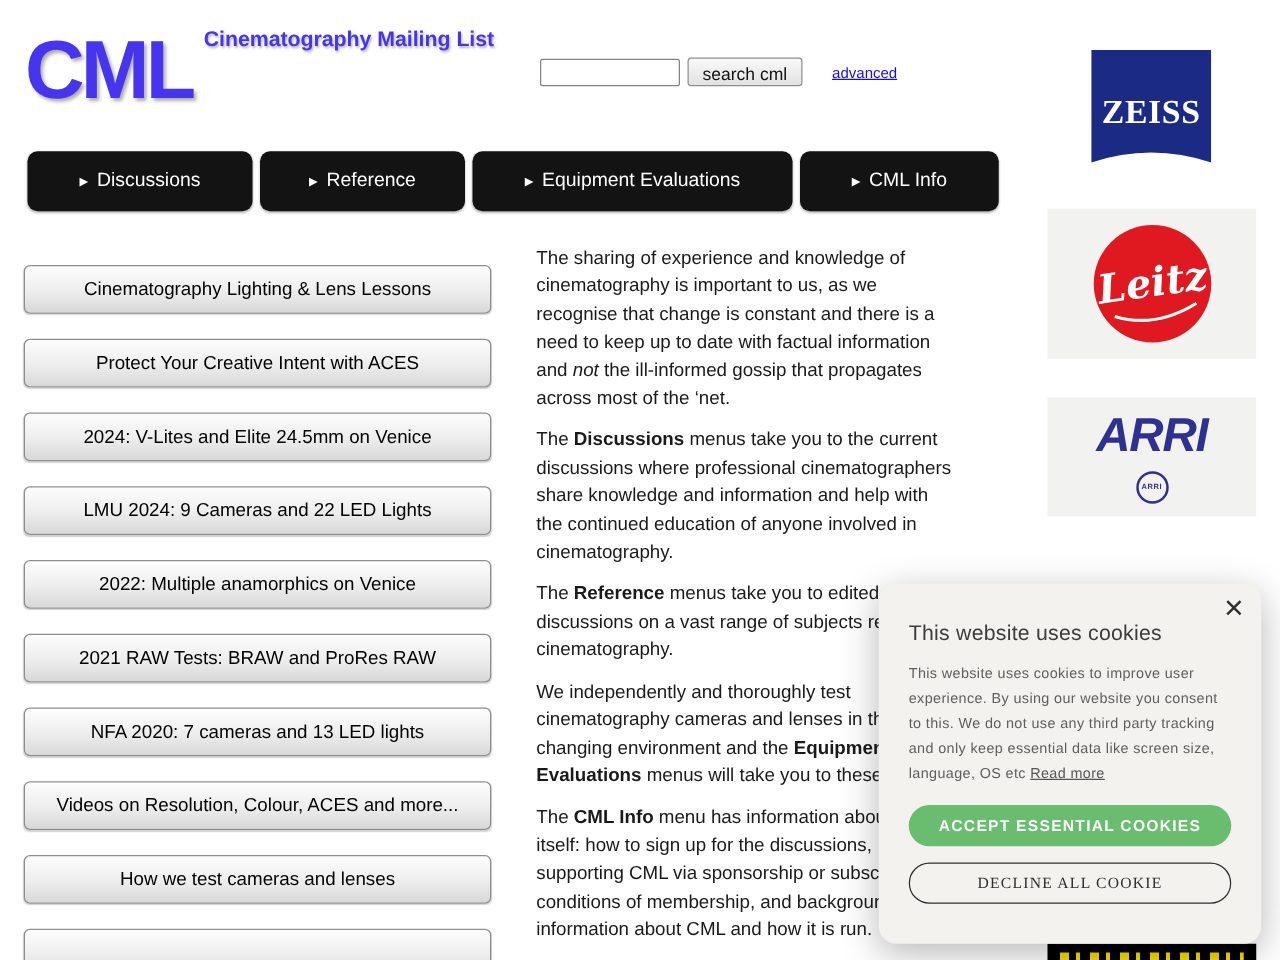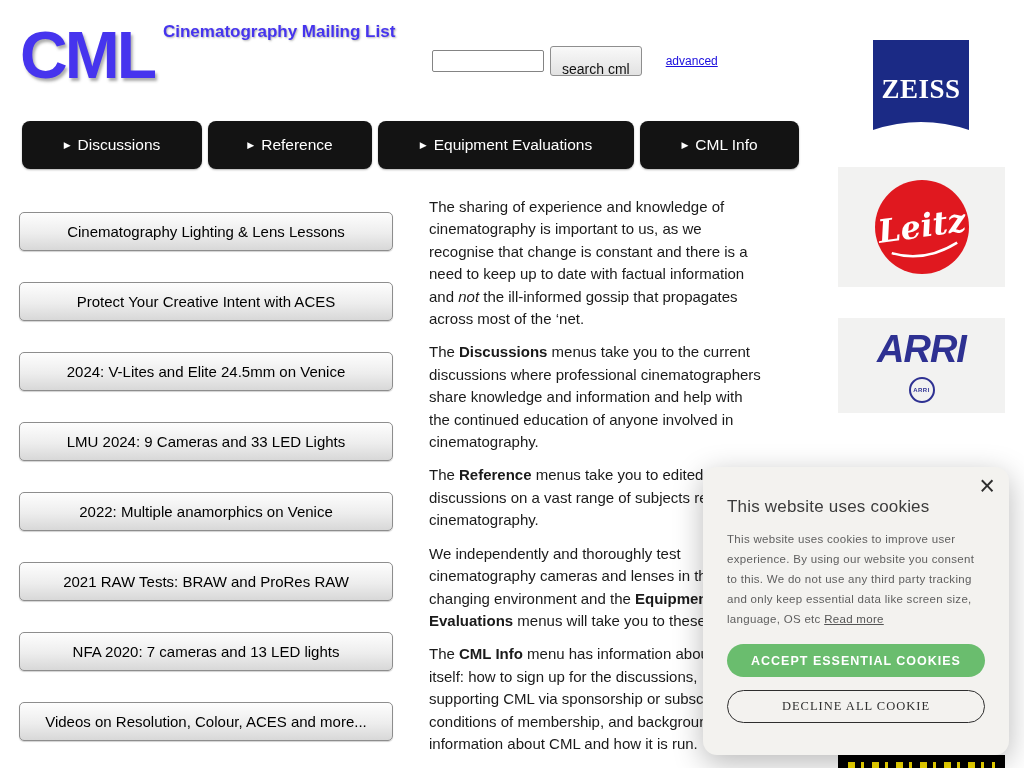--- a/index.html
+++ b/index.html
@@ -17,39 +17,39 @@
   
   .logo-wrap{position:absolute;left:20px;top:22px;display:flex;align-items:flex-start;}
   .logo-big{font-size:66px;font-weight:bold;letter-spacing:-3px;line-height:1;
     color:var(--logo-blue);text-shadow:2px 3px 3px rgba(70,70,70,.45);}
   .logo-sub{font-size:17px;font-weight:bold;color:var(--logo-blue);
     margin-left:9px;margin-bottom:11px;text-shadow:1px 1px 2px rgba(70,70,70,.4);}
 
   .search-row{position:absolute;left:432px;top:46px;display:flex;align-items:center;}
   .search-input{width:112px;height:22px;border:1px solid #848484;border-radius:2px;
     font-size:13px;padding:0 4px;background:#fff;}
-  .search-btn{margin-left:6px;height:23px;padding:14px 11px;font-size:14px;color:#111;
+  .search-btn{margin-left:6px;height:23px;padding:4px 11px;font-size:14px;color:#111;
     background:linear-gradient(180deg,#f9f9f9,#e2e2e2);border:1px solid #8e8e8e;border-radius:3px;cursor:pointer;
     font-family:"Liberation Sans",sans-serif;}
   .advanced-link{margin-left:24px;font-size:12px;color:var(--link-blue);text-decoration:underline;cursor:pointer;}
 
   
   .nav{position:absolute;left:22px;top:121px;display:flex;gap:6px;}
   .nav-btn{height:48px;background:#131313;border:none;border-radius:8px;color:#fff;
     font-size:15.5px;font-weight:500;display:flex;align-items:center;justify-content:center;cursor:pointer;
     font-family:"Liberation Sans",sans-serif;box-shadow:0 1px 2px rgba(0,0,0,.3);}
   .nav-btn:nth-child(1){width:180px;}
   .nav-btn:nth-child(2){width:164px;}
   .nav-btn:nth-child(3){width:256px;}
   .nav-btn:nth-child(4){width:159px;}
   .nav-tri{font-size:9px;margin-right:7px;line-height:1;}
 
   
   .sidebar{position:absolute;left:19px;top:212px;width:374px;}
-  .side-btn{display:block;width:100%;height:39px;margin-bottom:31px;border:1px solid #8d8d8d;
+  .side-btn{display:block;width:100%;height:39px;margin-bottom:20px;border:1px solid #8d8d8d;
     border-radius:5px;background:linear-gradient(180deg,#fdfdfd 0%,#ededed 55%,#d8d8d8 100%);
     font-size:15px;color:#000;cursor:pointer;box-shadow:0 1px 1px rgba(0,0,0,.18);
     font-family:"Liberation Sans",sans-serif;text-align:center;}
 
   
   .main-col{position:absolute;left:429px;top:196px;width:334px;font-size:15px;
     line-height:22.4px;color:#1a1a1a;}
   .main-col p{margin:0 0 11px 0;}
 
   
@@ -110,21 +110,21 @@
     <button class="nav-btn">
       <span class="nav-tri">▶</span>
       <span>CML Info</span>
     </button>
   </div>
 
 <div class="sidebar" id="sidebar">
     <button class="side-btn">Cinematography Lighting &amp; Lens Lessons</button>
     <button class="side-btn">Protect Your Creative Intent with ACES</button>
     <button class="side-btn">2024: V-Lites and Elite 24.5mm on Venice</button>
-    <button class="side-btn">LMU 2024: 9 Cameras and 33 LED Lights</button>
+    <button class="side-btn">LMU 2024: 9 Cameras and 22 LED Lights</button>
     <button class="side-btn">2022: Multiple anamorphics on Venice</button>
     <button class="side-btn">2021 RAW Tests: BRAW and ProRes RAW</button>
     <button class="side-btn">NFA 2020: 7 cameras and 13 LED lights</button>
     <button class="side-btn">Videos on Resolution, Colour, ACES and more...</button>
     <button class="side-btn">How we test cameras and lenses</button>
     <button class="side-btn"></button>
   </div>
 
 <div class="main-col" id="main-col">
     <p><span>The sharing of experience and knowledge of cinematography is important to us, as we recognise that change is constant and there is a need to keep up to date with factual information and </span><i>not</i><span> the ill-informed gossip that propagates across most of the ‘net.</span></p>

